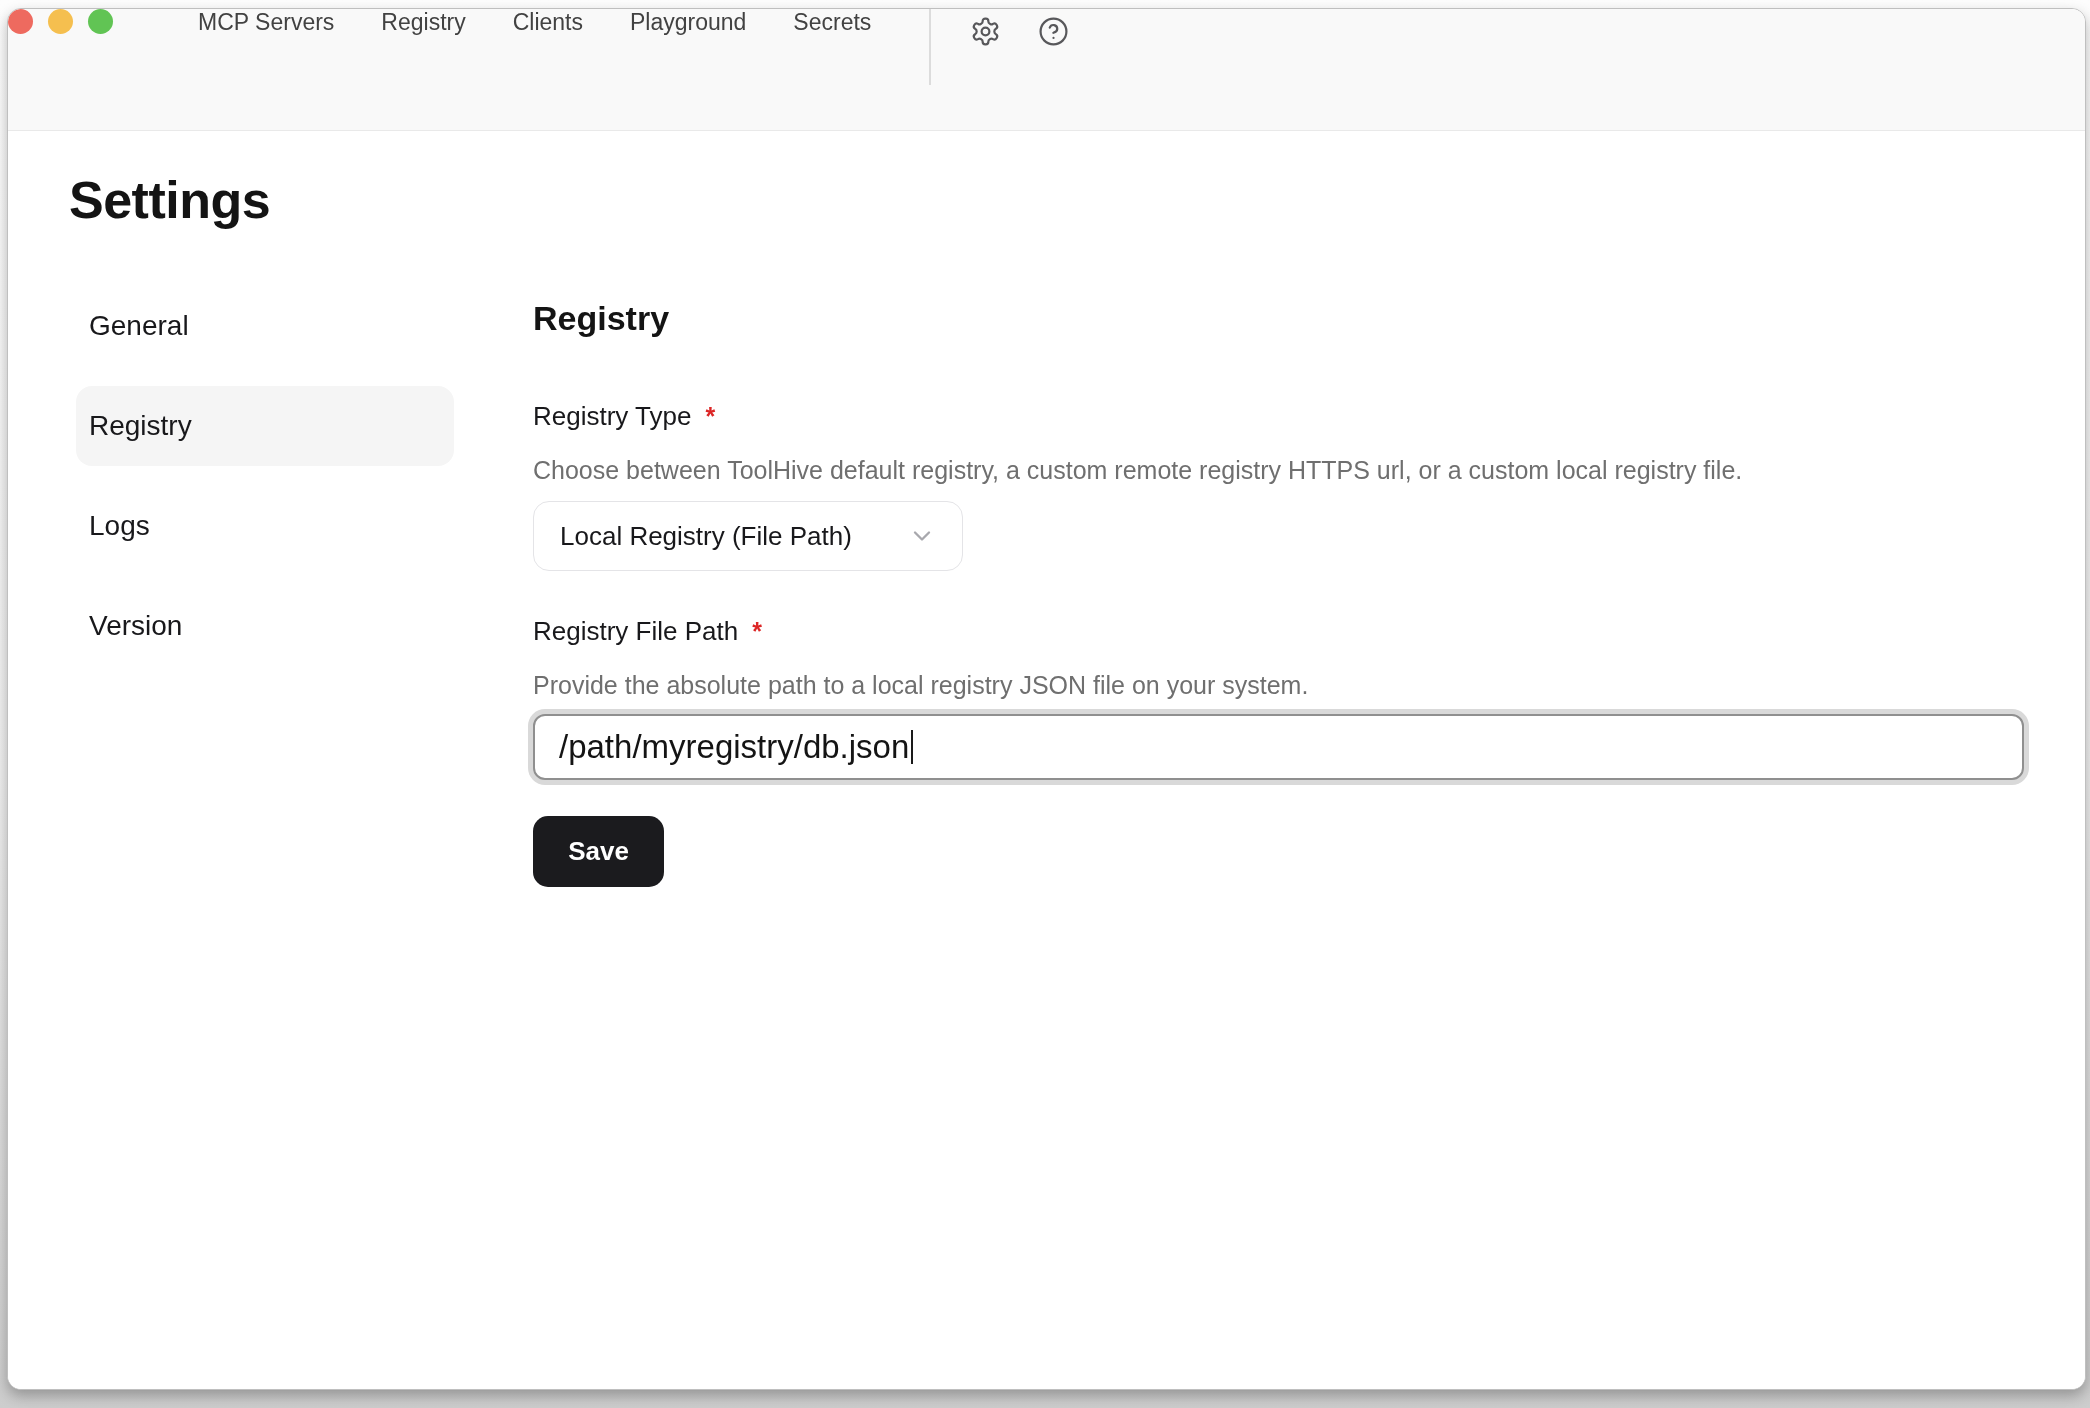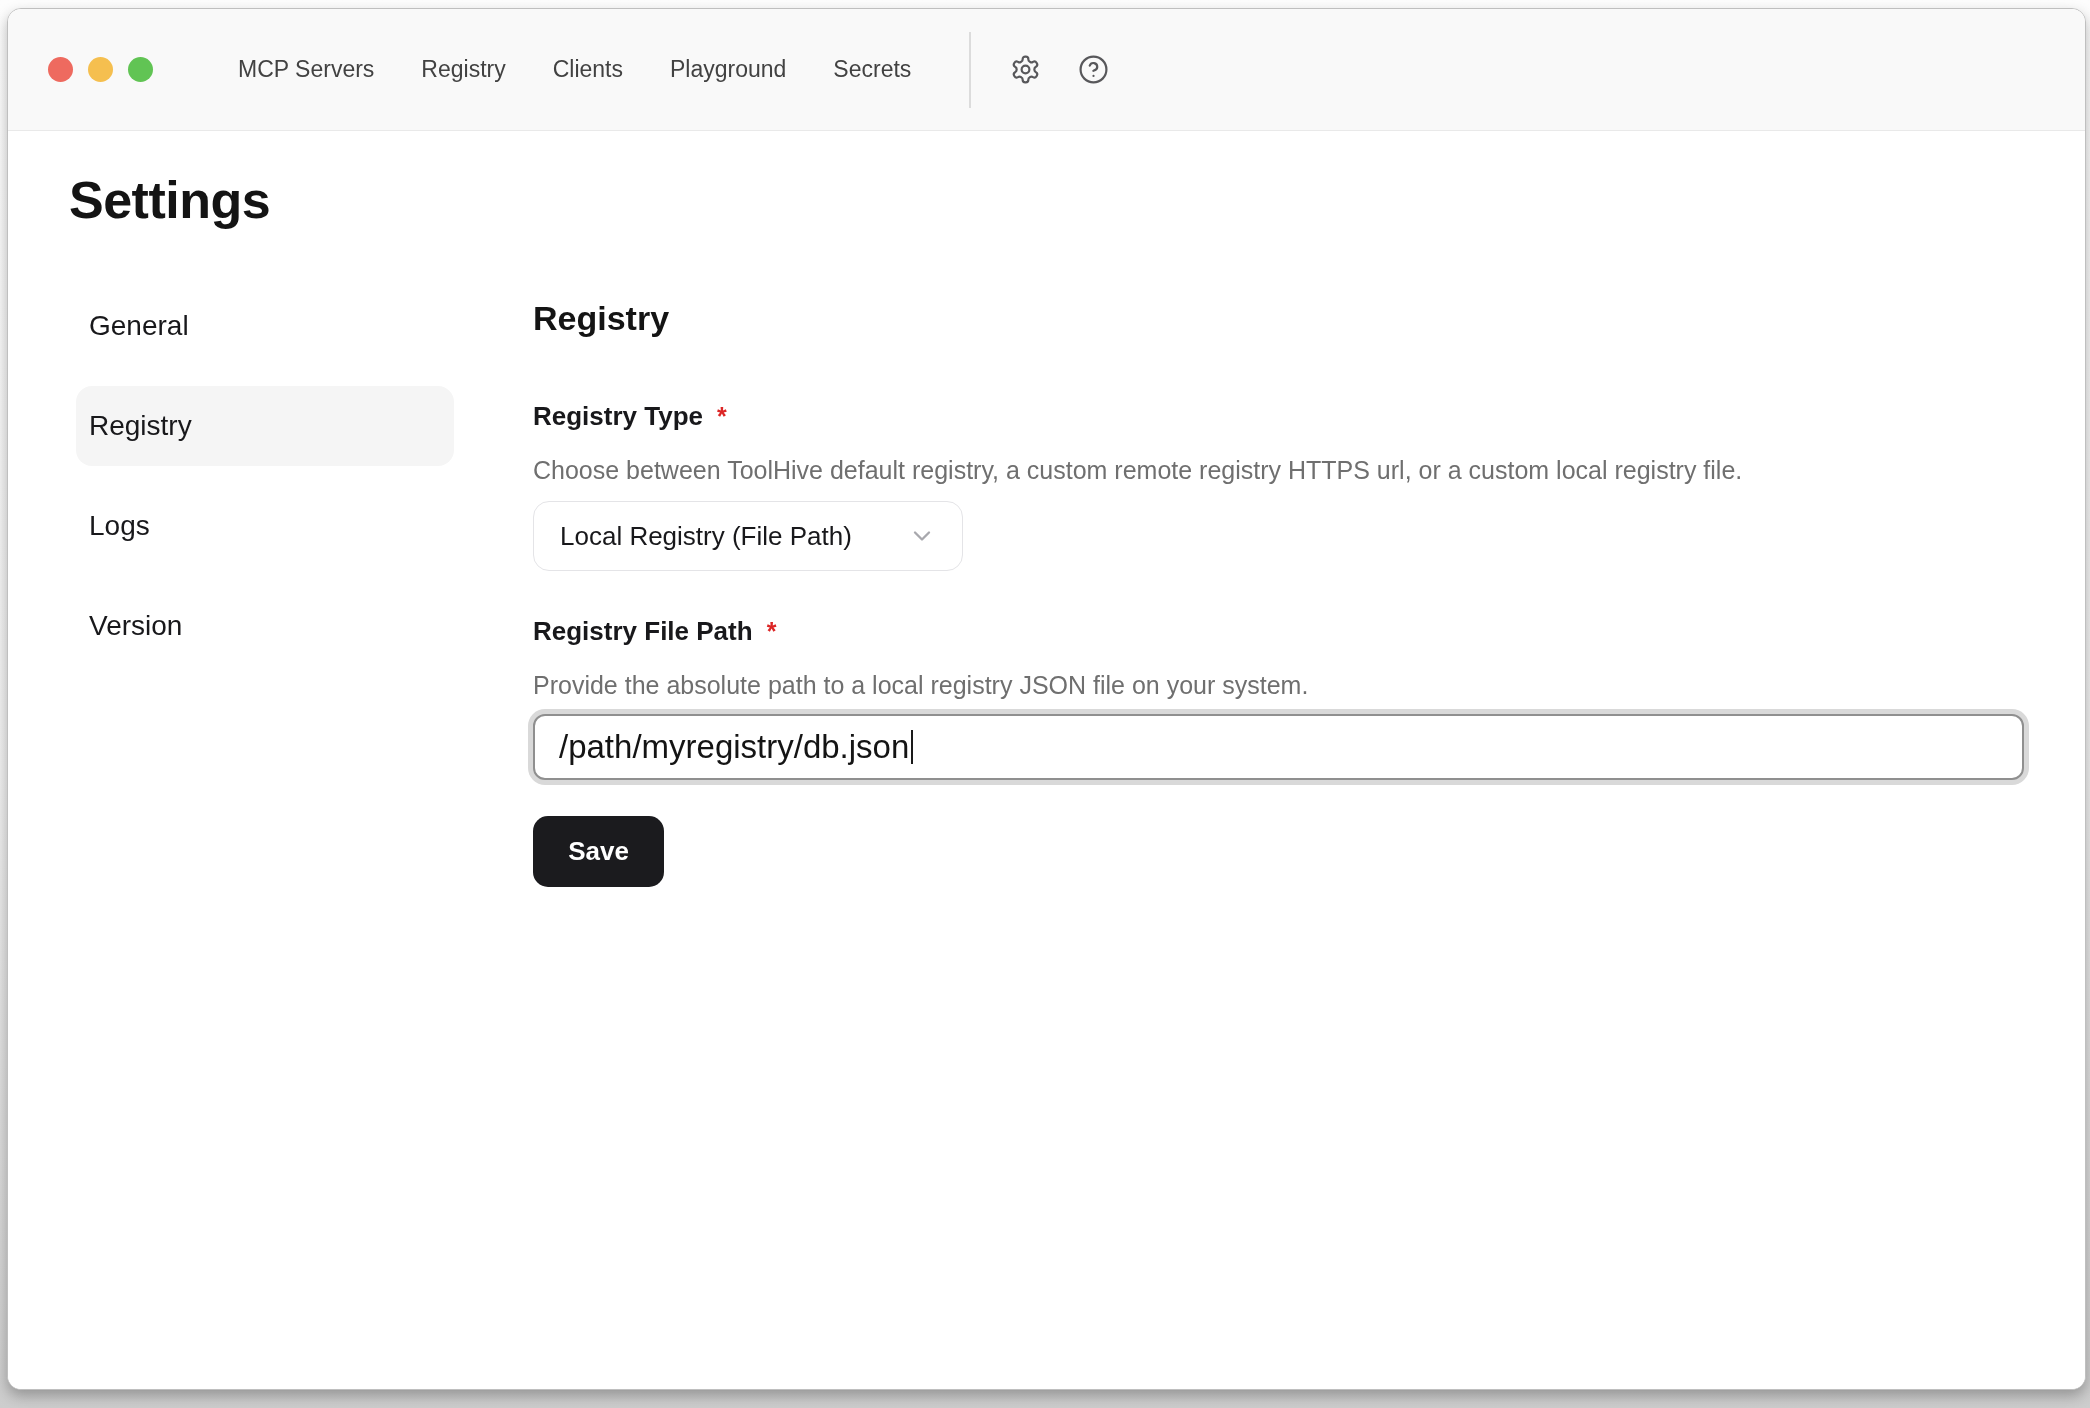--- a/index.html
+++ b/index.html
@@ -22,22 +22,21 @@
     flex-direction: column;
   }
 
   
   .titlebar {
     height: 122px;
     flex: 0 0 122px;
     background: #f9f9f9;
     border-bottom: 1px solid #e9e9e9;
     display: flex;
-    align-items: center;
-    padding-left: 40px;
+    align-items: flex-start;
   }
   .traffic-lights { display: flex; align-items: center; gap: 15px; }
   .traffic {
     width: 25px; height: 25px; border-radius: 50%;
     cursor: default;
   }
   .nav { display: flex; align-items: center; gap: 47px; margin-left: 85px; }
   .nav-item {
     font-size: 23px;
     color: #424242;
@@ -112,21 +111,21 @@
     margin-bottom: 63px;
   }
   .field-label-row {
     display: flex;
     align-items: baseline;
     line-height: 30px;
     margin-bottom: 24px;
   }
   .field-label {
     font-size: 26px;
-    font-weight: 700;
+    font-weight: 400;
     color: #18181b;
   }
   .required-marker {
     font-size: 25px;
     font-weight: 700;
     color: #dc2626;
     margin-left: 14px;
   }
   .field-description {
     font-size: 25px;

